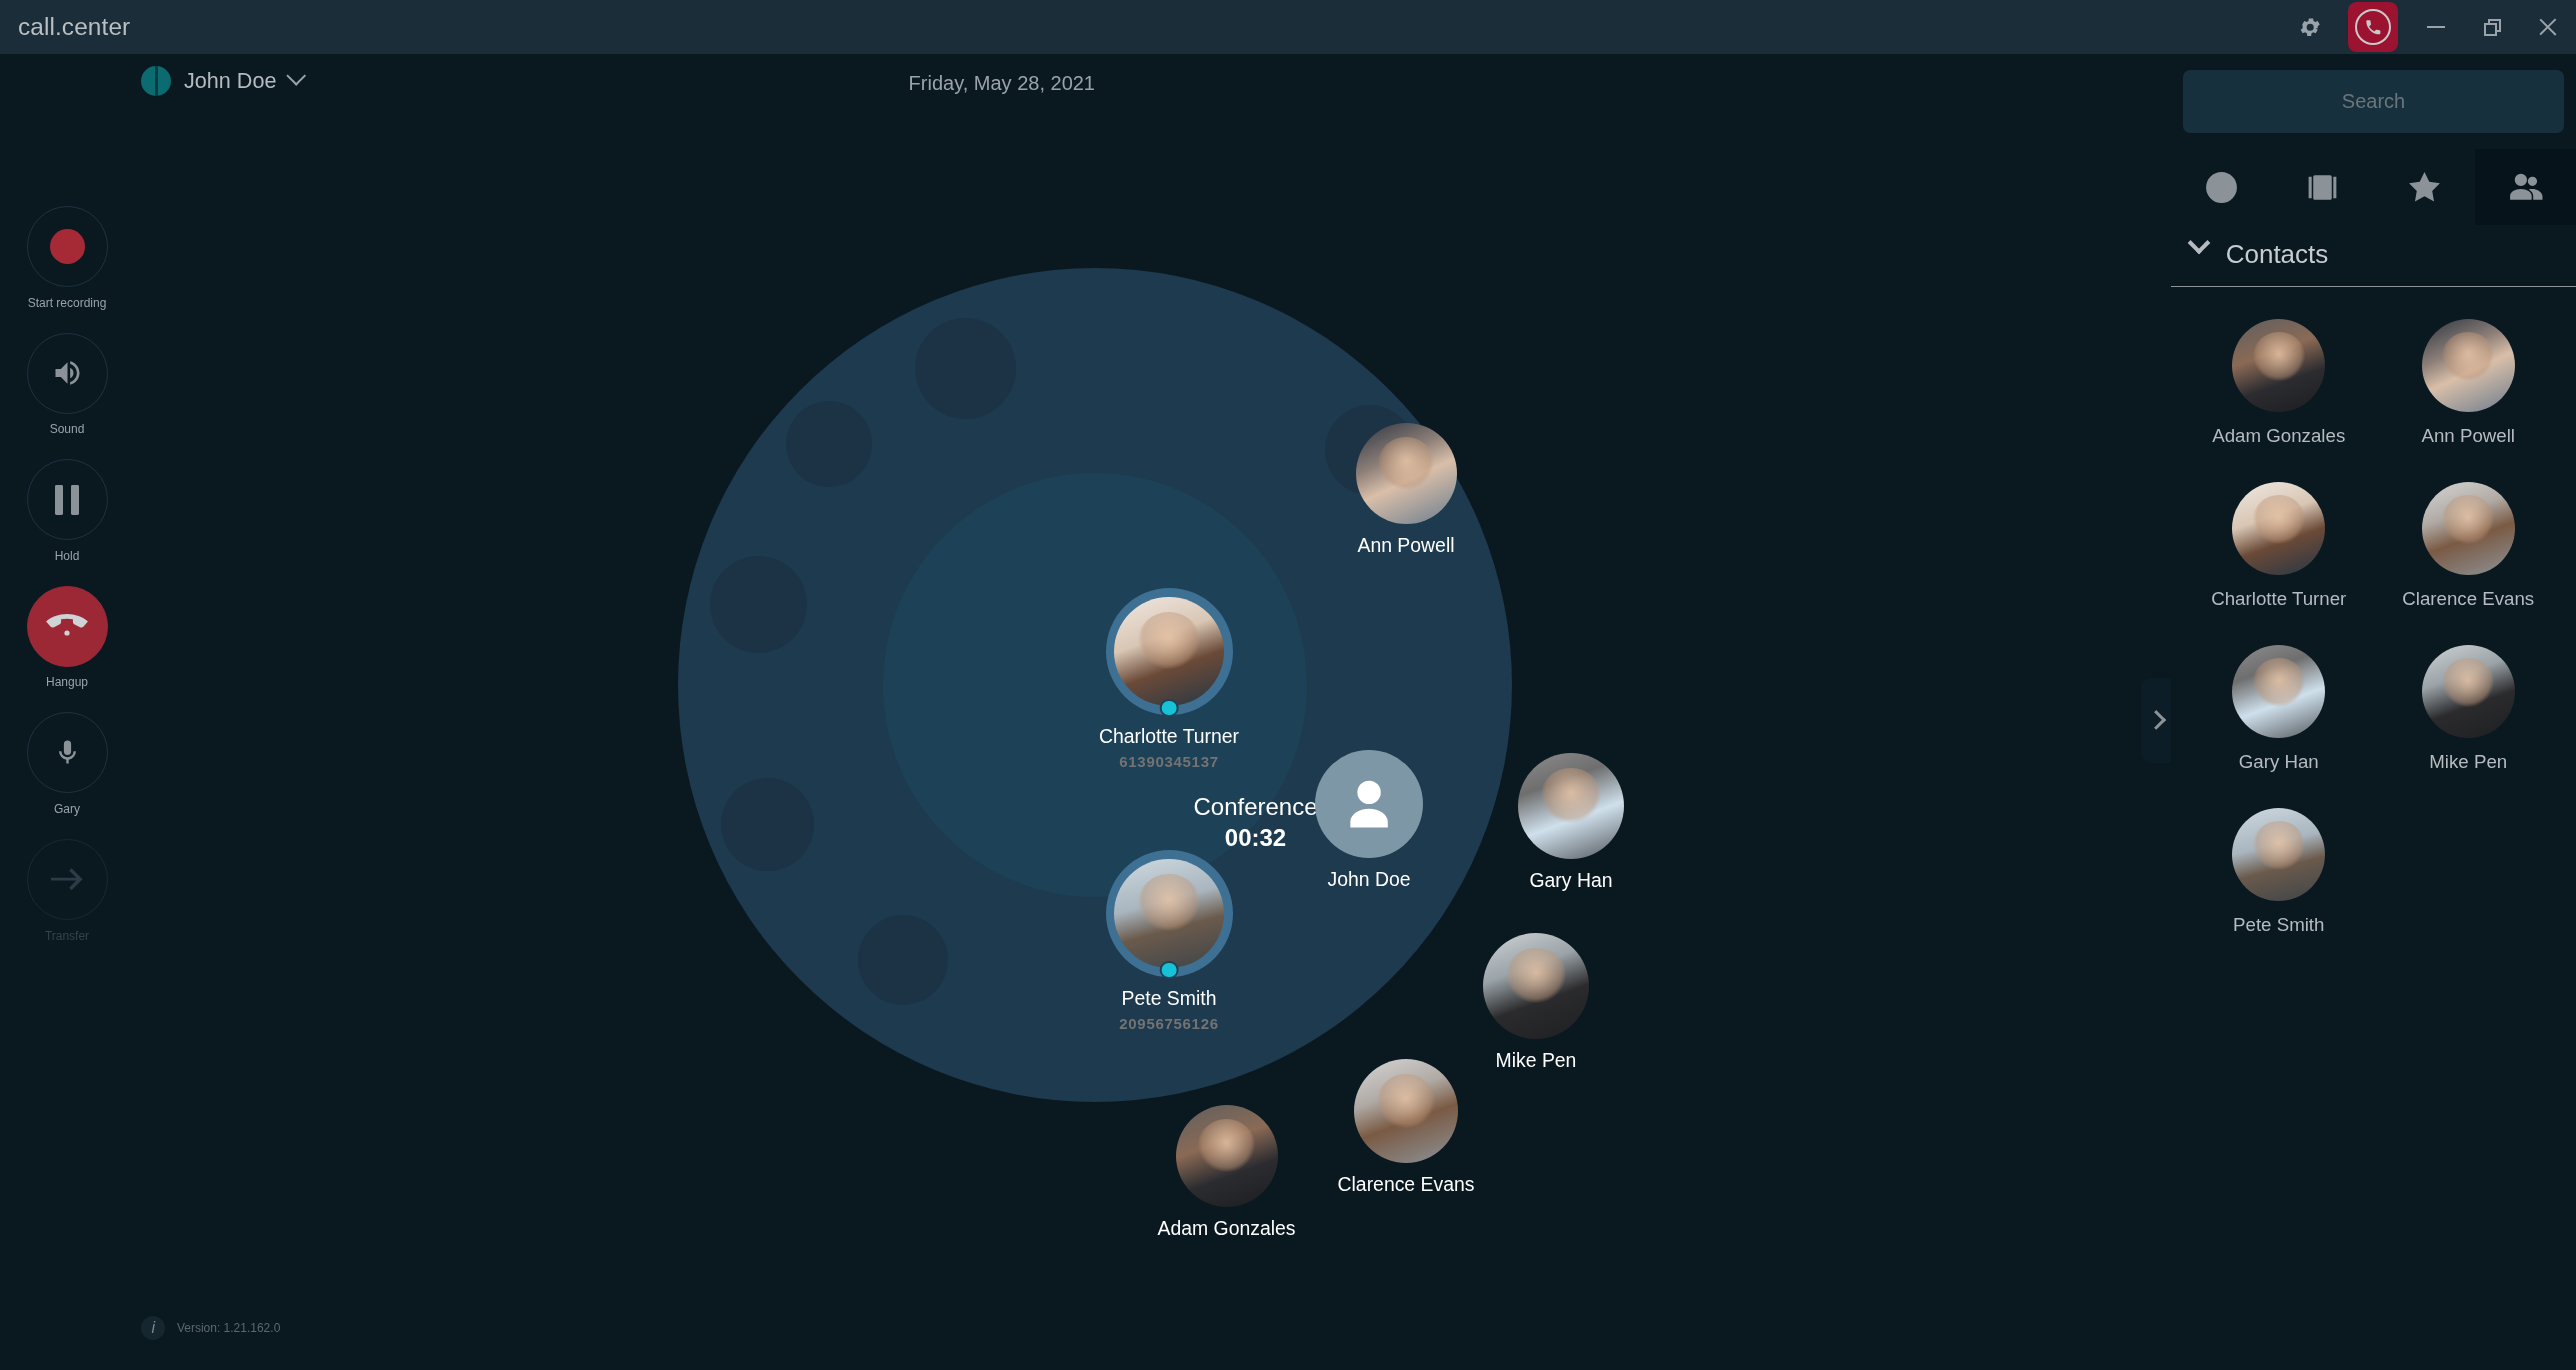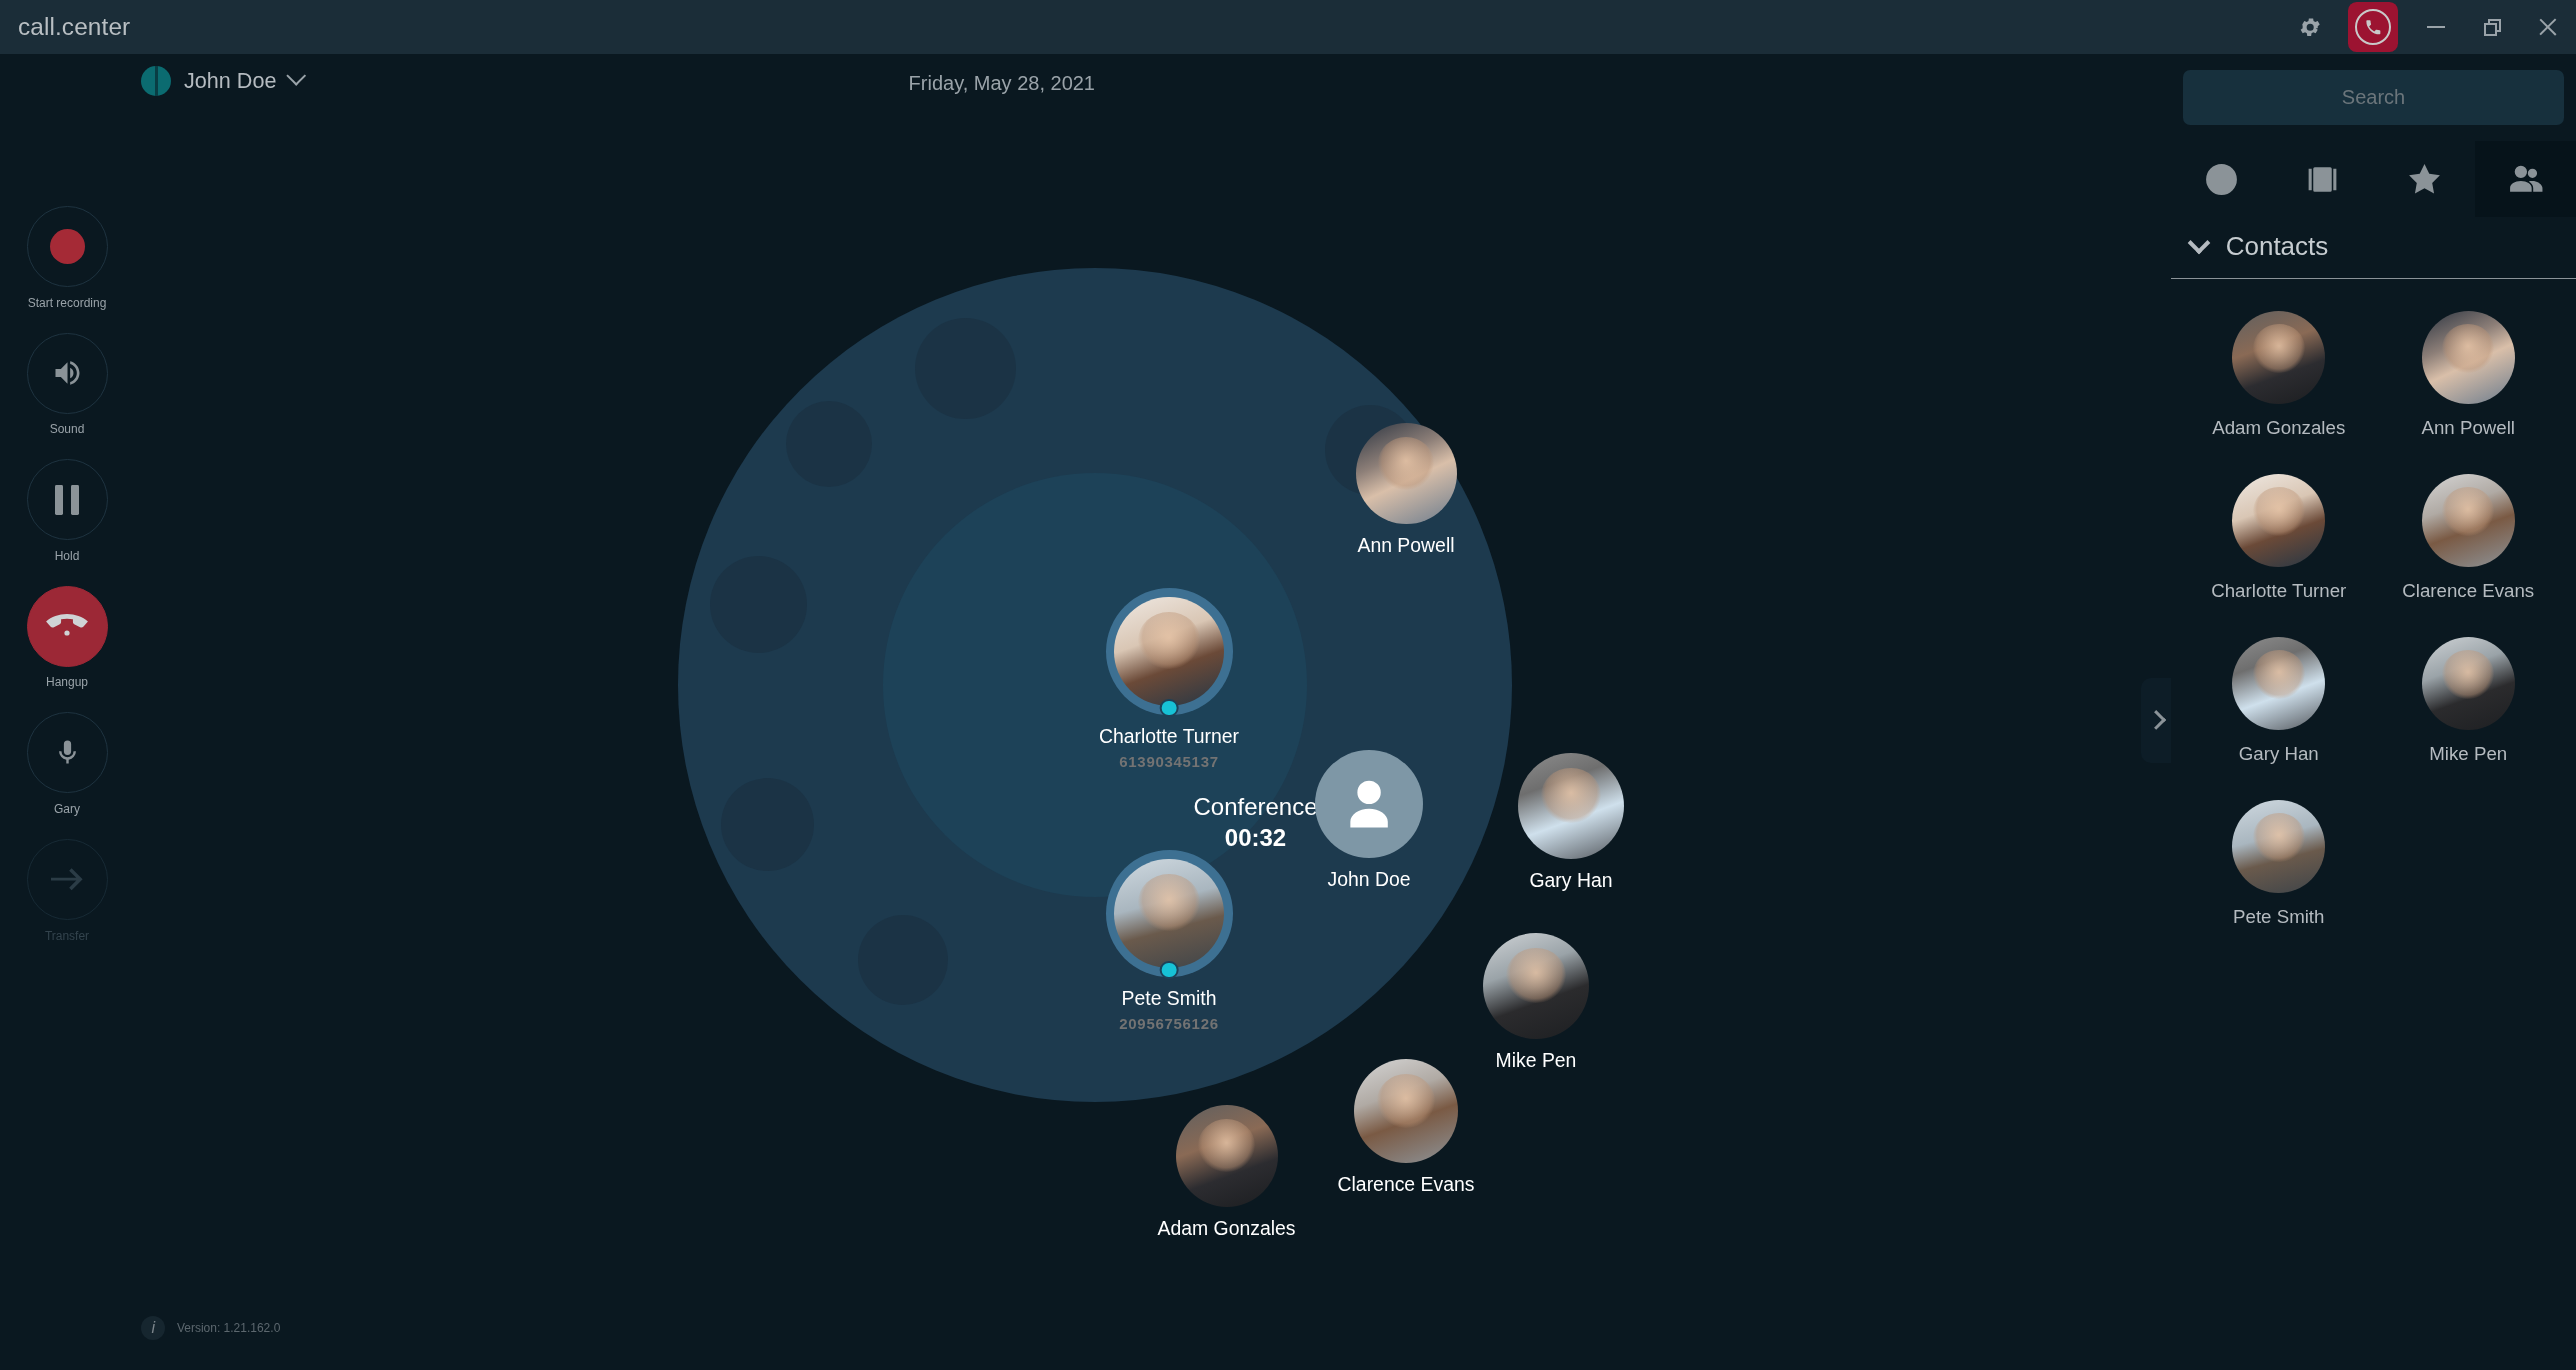--- a/index.html
+++ b/index.html
@@ -198,40 +198,40 @@
     transform: rotate(45deg);
   }
 
   
   .rightpanel {
     position: absolute; right: 0; top: 54px;
     width: 405px; height: 1317px;
     background: #0a1820;
   }
   .search-box {
-    margin: 16px 12px 0; height: 55px;
+    margin: 16px 12px 0; height: 63px;
     background: #17303d; border-radius: 7.2px;
     display: flex; align-items: center; justify-content: center;
   }
   .search-box input {
     width: 100%; height: 100%;
     background: transparent; border: none; outline: none;
     text-align: center; font-size: 20px; color: #9aa3a9;
     font-family: "Liberation Sans", sans-serif;
   }
   .search-box input::placeholder { color: #6b757b; }
   .tabbar { display: flex; margin-top: 16px; height: 76px; }
   .tab {
     flex: 1; display: flex; align-items: center; justify-content: center;
   }
   .tab.active { background: #06131a; }
   .tab svg { width: 37px; height: 37px; fill: #8b9398; }
   .section-head {
     margin-top: 14.4px; padding: 0 20px 16px;
-    display: flex; align-items: center; gap: 18.7px;
+    display: flex; align-items: flex-start; gap: 18.7px;
     border-bottom: 1.4px solid #8b9398;
   }
   .section-head .chev {
     width: 16px; height: 16px;
     border-right: 4.3px solid #b5bbc0; border-bottom: 4.3px solid #b5bbc0;
     transform: rotate(45deg) translate(-2.9px,-2.9px);
   }
   .section-title { font-size: 26px; color: #c6ccd0; }
   .contact-grid {
     display: grid; grid-template-columns: 1fr 1fr;

